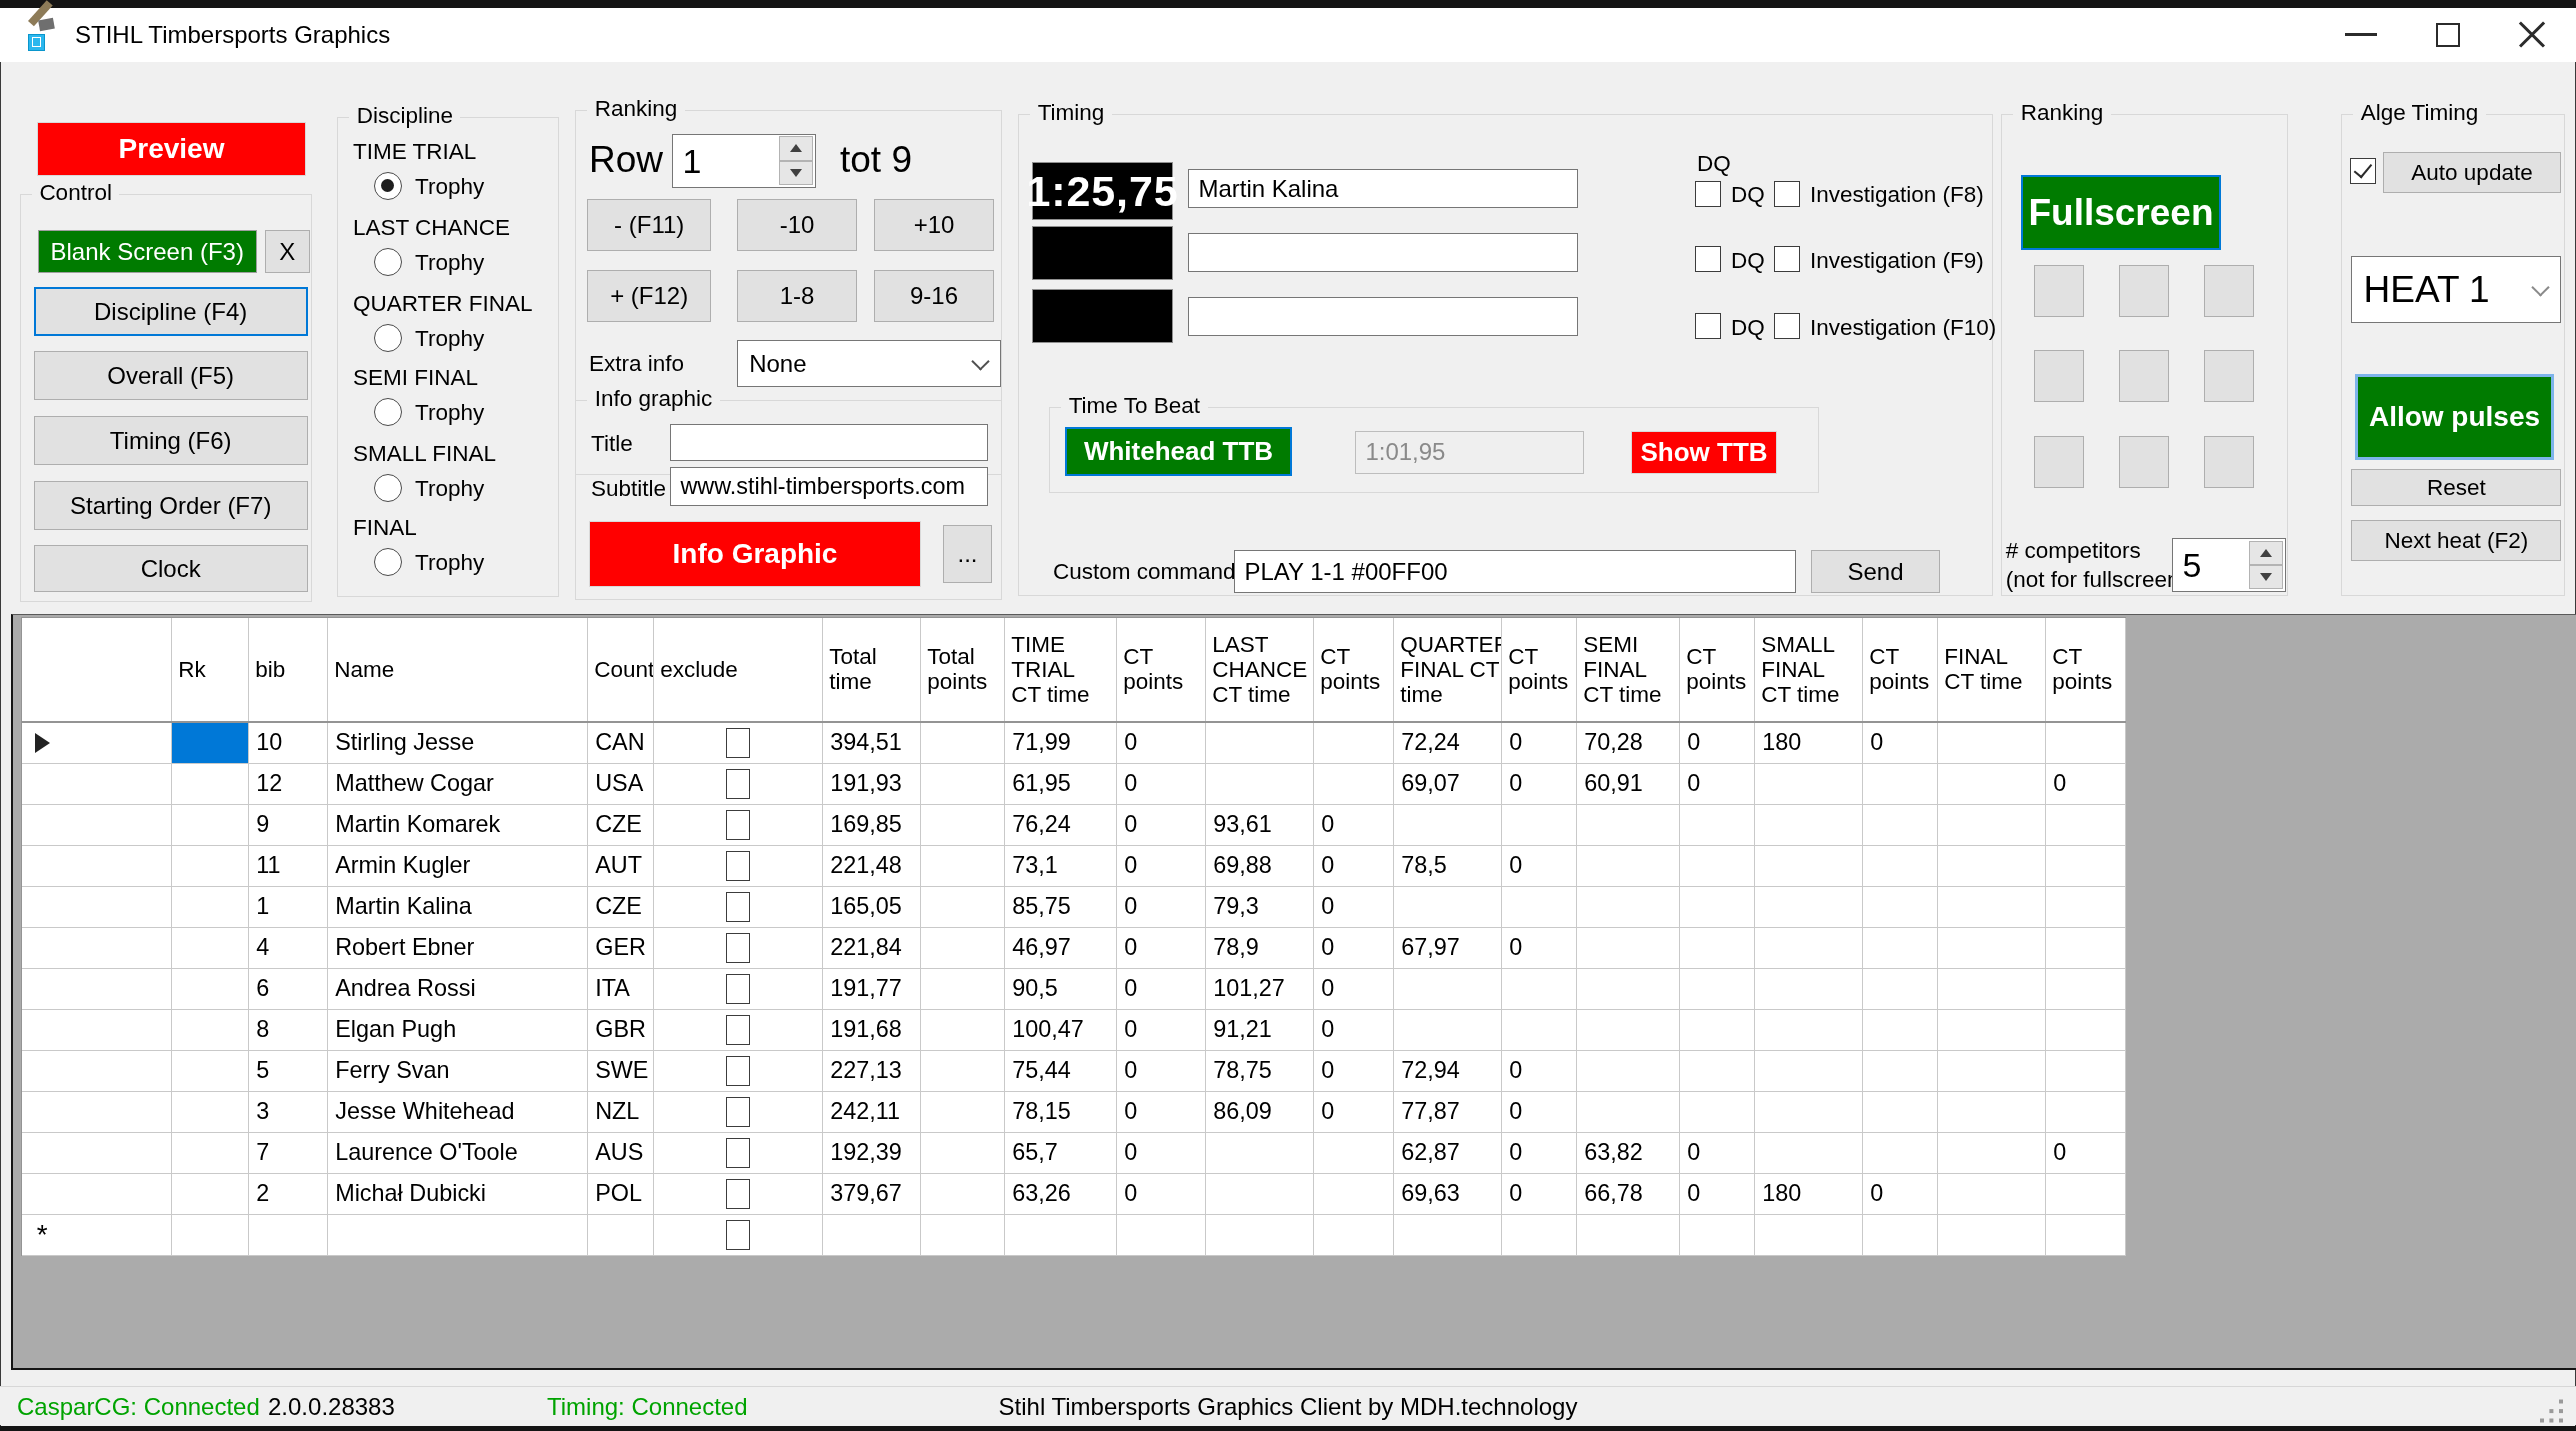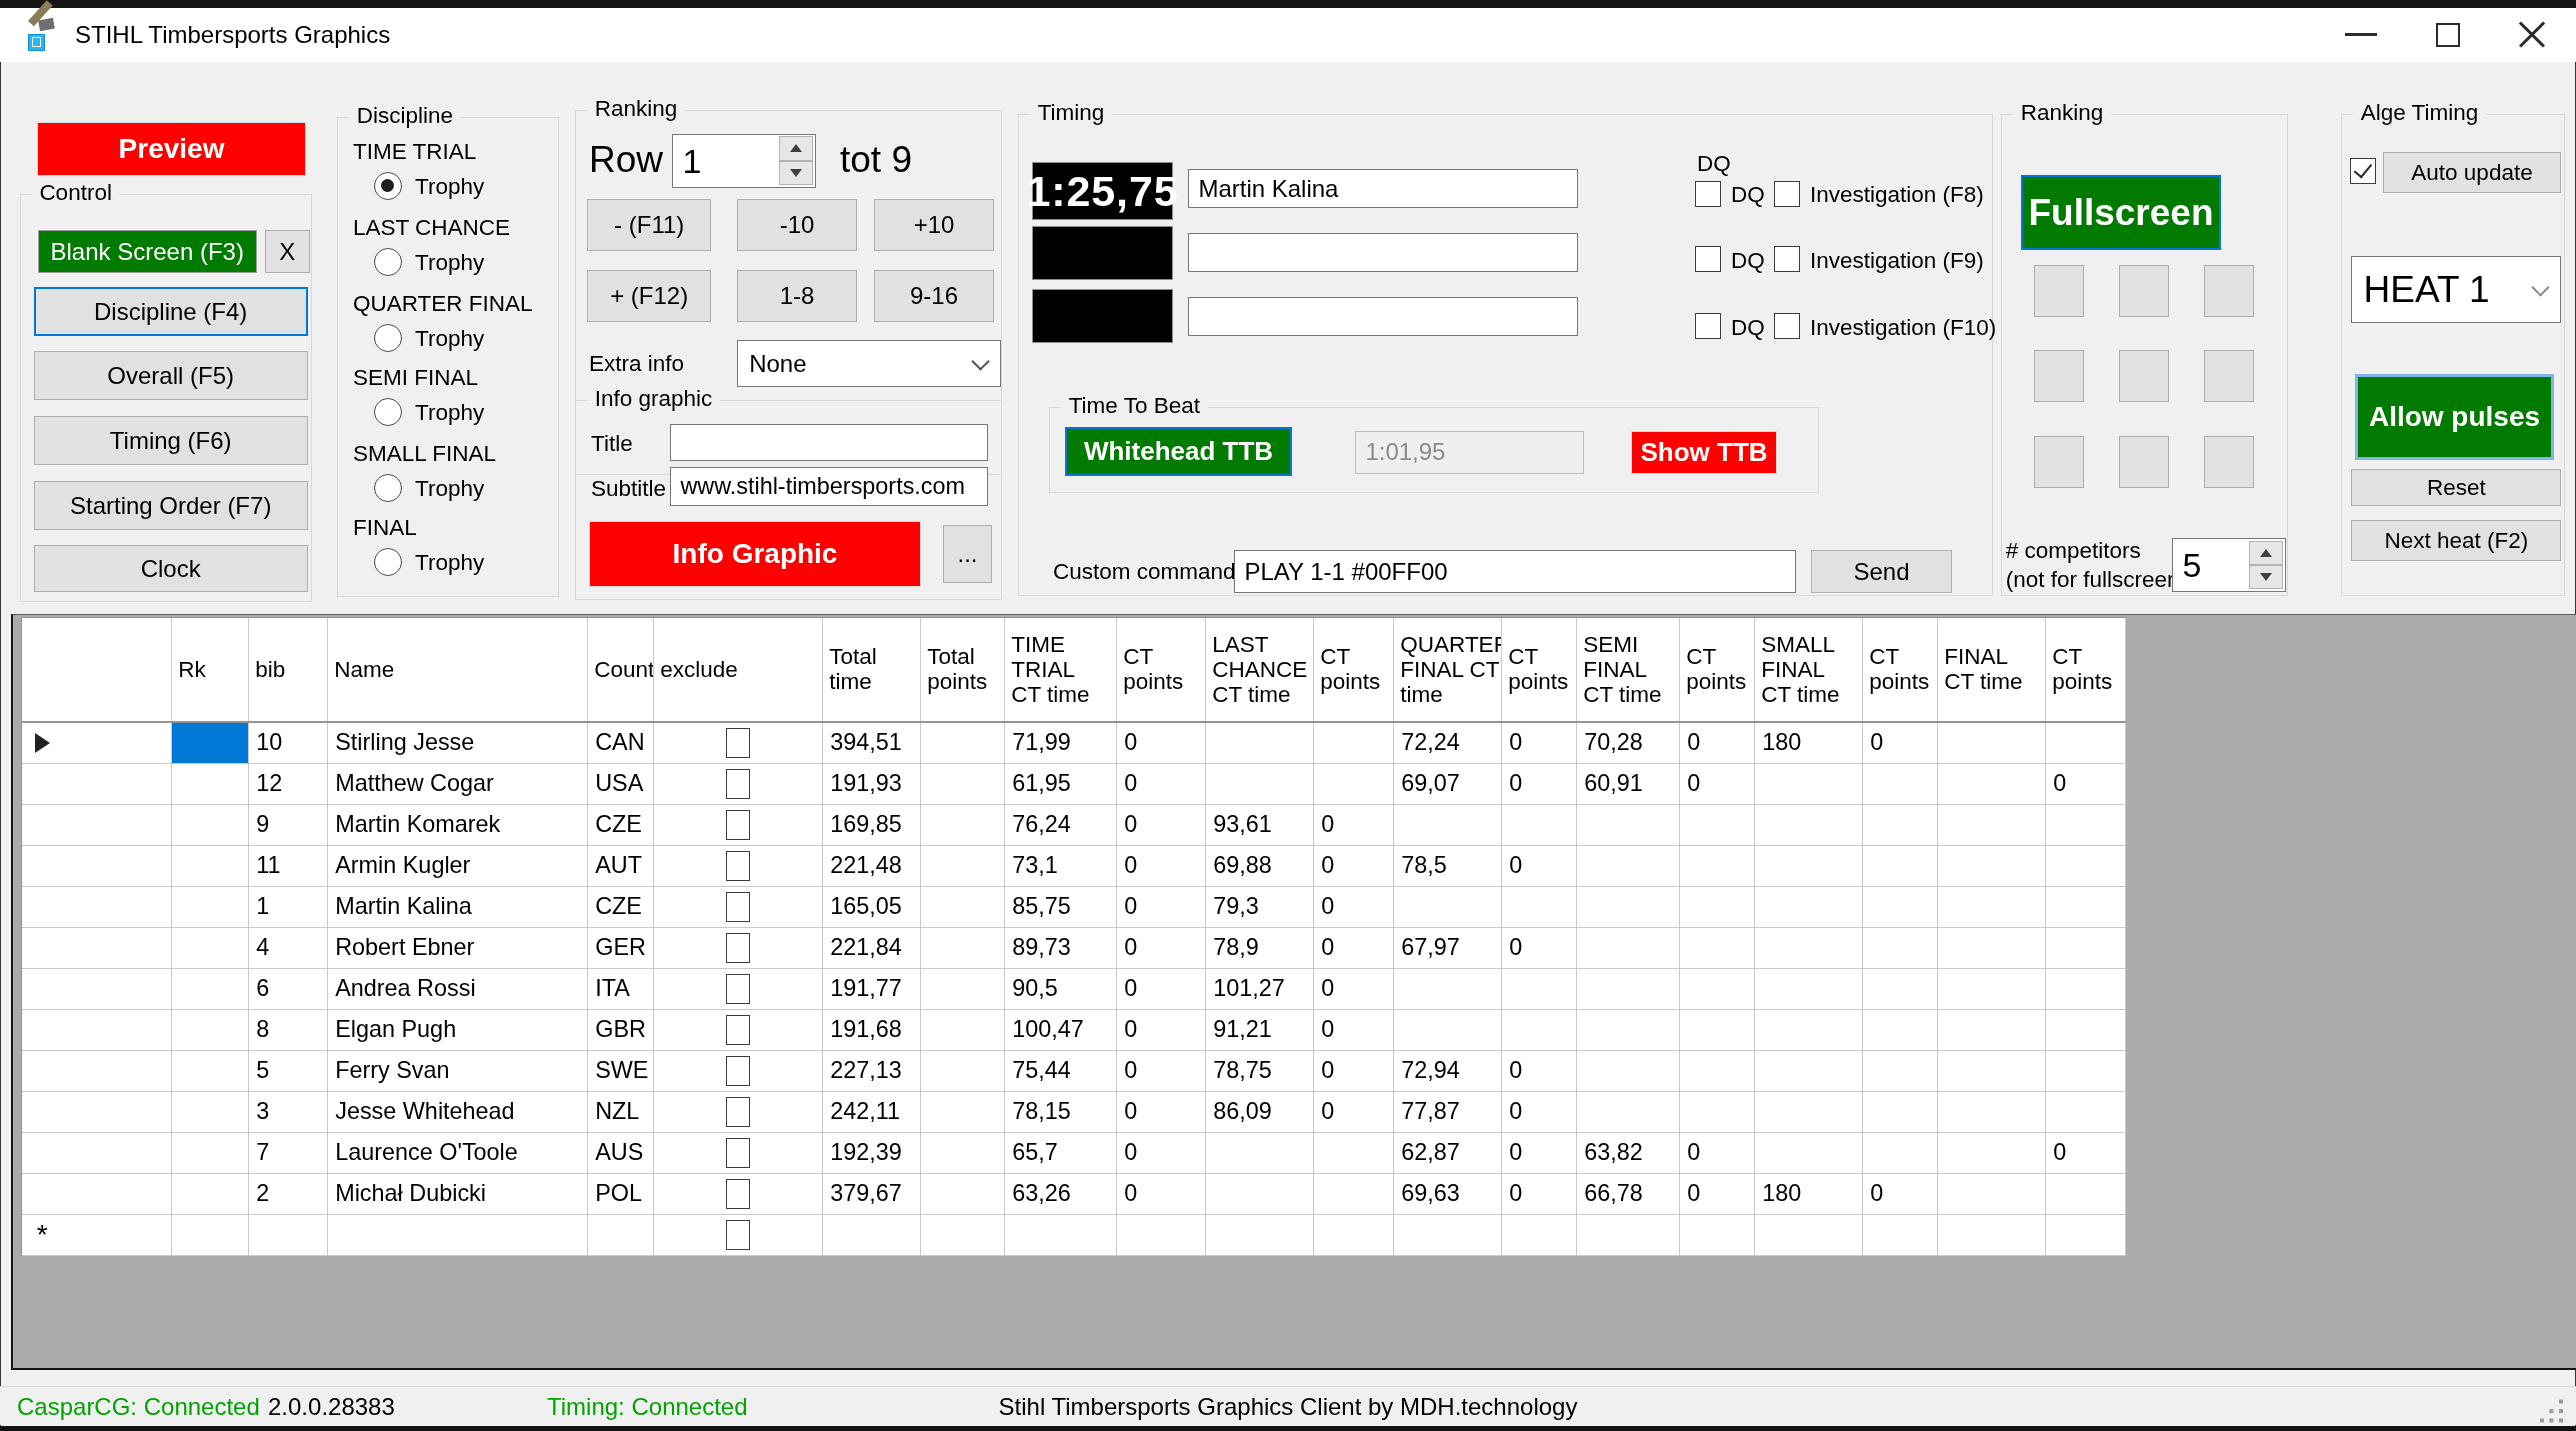--- a/index.html
+++ b/index.html
@@ -213,21 +213,21 @@
 
     <div class="groupbox" style="left:30px;top:292px;width:770px;height:86px;">
       <span class="gb-label">Time To Beat</span>
       <div class="btn btn-green btn-bold focus-blue" style="left:15px;top:19px;width:227px;height:49px;font-size:26px;">Whitehead TTB</div>
       <div class="input input-disabled" style="left:305px;top:22.5px;width:229px;height:43px;">1:01,95</div>
       <div class="btn btn-red" style="left:581px;top:22.5px;width:146px;height:43px;font-size:26px;">Show TTB</div>
     </div>
 
     <div class="lbl" style="left:34px;top:444px;">Custom command</div>
     <div class="input" style="left:215px;top:435px;width:562px;height:43px;">PLAY 1-1 #00FF00</div>
-    <div class="btn" style="left:792px;top:435px;width:141px;height:43px;">Send</div>
+    <div class="btn" style="left:792px;top:435px;width:129px;height:43px;">Send</div>
   </div>
 
   <div class="groupbox" style="left:2001px;top:114px;width:287px;height:482px;">
     <span class="gb-label">Ranking</span>
     <div class="btn btn-green btn-bold focus-blue" style="left:19px;top:60px;width:200px;height:75px;font-size:37px;">Fullscreen</div>
     <div class="btn" style="left:32px;top:150px;width:50px;height:52px;"></div>
     <div class="btn" style="left:117px;top:150px;width:50px;height:52px;"></div>
     <div class="btn" style="left:202px;top:150px;width:50px;height:52px;"></div>
     <div class="btn" style="left:32px;top:235px;width:50px;height:52px;"></div>
     <div class="btn" style="left:117px;top:235px;width:50px;height:52px;"></div>
@@ -414,21 +414,21 @@
             <div class="td" style="width: 150px;"></div>
             <div class="td" style="width: 77px;"></div>
             <div class="td" style="width: 79px;">4</div>
             <div class="td" style="width: 260px;">Robert Ebner</div>
             <div class="td" style="width: 66px;">GER</div>
             <div class="td" style="width: 169px;">
               <div class="cb cb-grid"></div>
             </div>
             <div class="td" style="width: 98px;">221,84</div>
             <div class="td" style="width: 84px;"></div>
-            <div class="td" style="width: 112px;">89,73</div>
+            <div class="td" style="width: 112px;">46,97</div>
             <div class="td" style="width: 89px;">0</div>
             <div class="td" style="width: 108px;">78,9</div>
             <div class="td" style="width: 80px;">0</div>
             <div class="td" style="width: 108px;">67,97</div>
             <div class="td" style="width: 75px;">0</div>
             <div class="td" style="width: 103px;"></div>
             <div class="td" style="width: 75px;"></div>
             <div class="td" style="width: 108px;"></div>
             <div class="td" style="width: 75px;"></div>
             <div class="td" style="width: 108px;"></div>

